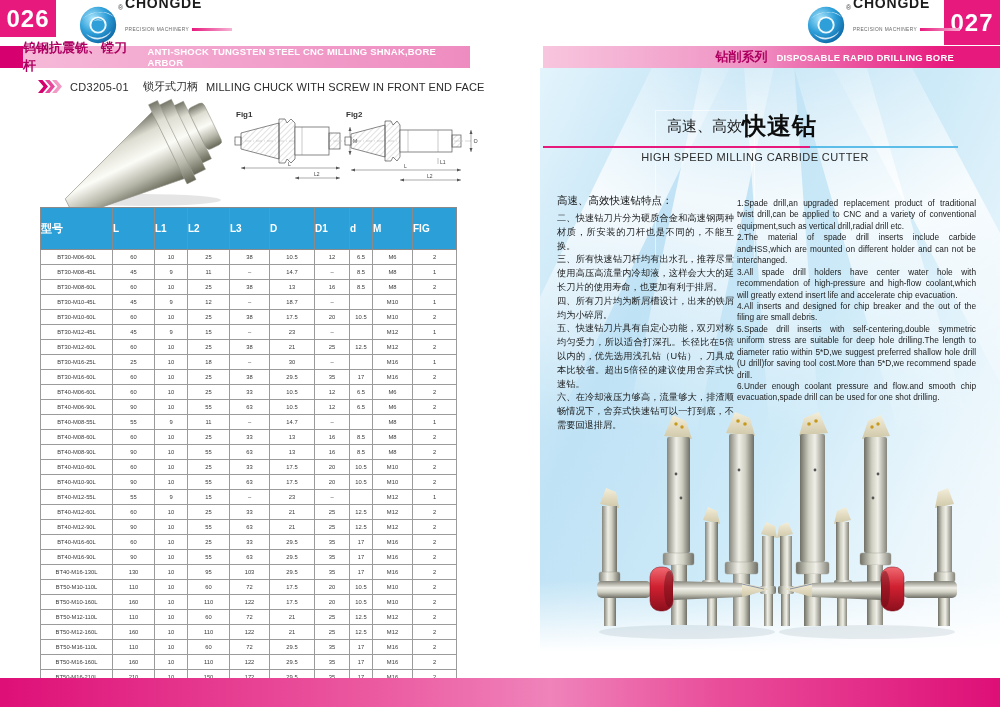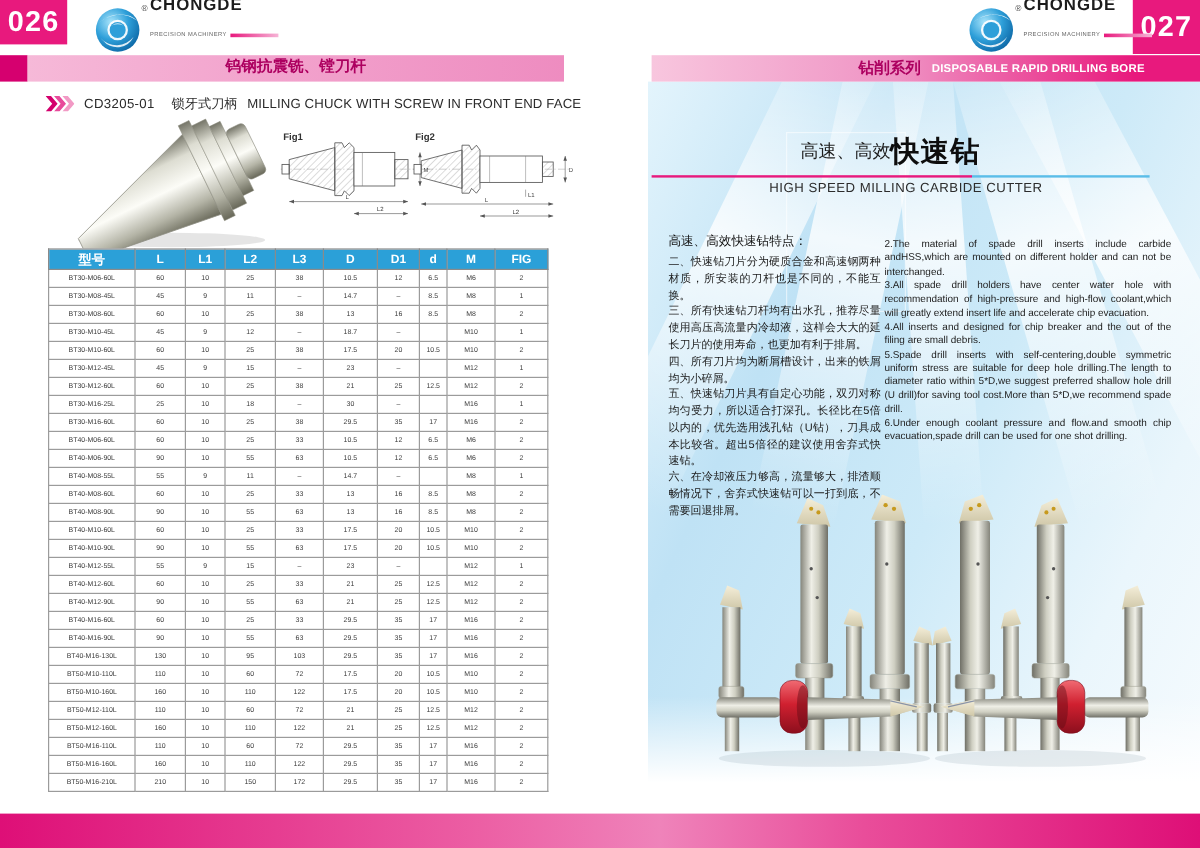--- a/index.html
+++ b/index.html
@@ -18,41 +18,41 @@
   .logo .reg { position:absolute; left:40px; top:1px; font-size:7px; color:#444; }
   .logo-text { display:flex; flex-direction:column; line-height:1.05;gap:16px; }
   .logo-brand { font-size:14px; font-weight:bold; color:#1c1c1c; letter-spacing:.8px; }
   .logo-sub { font-size:4.8px; color:#666; letter-spacing:.4px; display:flex; align-items:center; gap:3px; white-space:nowrap; }
   .logo-line { display:inline-block; width:40px; height:3px; background:linear-gradient(90deg,#e8197d,#f6b4d6); }
   .logo-cn { font-size:6px; color:#888; letter-spacing:1px; }
 
   
   .banner-left-capsule { position:absolute; left:0; top:46px; width:23px; height:22px; background:#d6006f; }
   .banner { position:absolute; top:46px; height:22px; display:flex; align-items:center; }
-  .banner.bleft { left:23px; width:447px; background:linear-gradient(90deg,#f6b9d8,#f2a3cd 45%,#ee8cc0 100%); gap:9px;flex-direction:column; }
+  .banner.bleft { left:23px; width:447px; background:linear-gradient(90deg,#f6b9d8,#f2a3cd 45%,#ee8cc0 100%); justify-content:center; gap:9px; }
   .banner.bright { left:543px; width:457px; background:linear-gradient(90deg,#f8c6de,#ef93c4 45%,#e8197d 88%); justify-content:flex-end; gap:9px; padding-right:46px; }
   .banner .cn { font-size:13px; font-weight:bold; color:#ad0060; }
   .banner .en { font-size:9.5px; font-weight:600; color:#fff; letter-spacing:.2px; }
 
   
   .product-line { position:absolute; left:38px; top:79px; display:flex; align-items:center; gap:8px; color:#2b2b2b; }
   .product-line .code { font-size:11px; letter-spacing:.3px; }
   .product-line .pcn { font-size:11px; margin-left:6px; }
   .product-line .pen { font-size:11px; letter-spacing:.1px; }
 
   
   .photo-holder { position:absolute; left:48px; top:94px; width:200px; height:115px; }
   .figbox { position:absolute; width:140px; height:86px; }
   .figbox.f1 { left:196px; top:108px;margin-left:36px; }
   .figbox.f2 { left:342px; top:108px; }
   .fig-label { position:absolute; left:4px; top:2px; font-size:8px; font-weight:bold; color:#333; }
 
   
   table.spec { position:absolute; left:40px; top:207px; width:416px; border-collapse:collapse; table-layout:fixed; background:#fff; }
-  .spec th { background:#2ba0d8; color:#fff; font-size:10px; font-weight:bold; height:17px; border:1px solid #8a8a8a; text-align:center; }
+  .spec th { background:#2ba0d8; color:#fff; font-size:10px; font-weight:bold; height:42px; border:1px solid #8a8a8a; text-align:left; }
   .spec th:first-child { font-size:11px; }
   .spec td { font-size:5.8px; color:#3a3a3a; height:15px; border:1px solid #9b9b9b; text-align:center; padding:0; white-space:nowrap; overflow:hidden; }
 
   
   .blue-panel { position:absolute; left:540px; top:68px; width:460px; height:592px; overflow:hidden;
     background:linear-gradient(115deg,#e3f4fc 0%,#bfe2f5 28%,#cdeaf8 55%,#eaf6fc 80%,#f6fbfe 100%); }
   .ray { position:absolute; top:-60px; width:70px; height:430px; background:linear-gradient(180deg,rgba(255,255,255,0),rgba(255,255,255,.8) 45%,rgba(255,255,255,0)); }
   .ray.r1 { left:40px; transform:rotate(26deg); }
   .ray.r2 { left:130px; transform:rotate(12deg); }
   .ray.r3 { left:215px; transform:rotate(-4deg); width:50px; }
@@ -635,20 +635,21 @@
     <div>
         <p>二、快速钻刀片分为硬质合金和高速钢两种材质，所安装的刀杆也是不同的，不能互换。</p>
         <p>三、所有快速钻刀杆均有出水孔，推荐尽量使用高压高流量内冷却液，这样会大大的延长刀片的使用寿命，也更加有利于排屑。</p>
         <p>四、所有刀片均为断屑槽设计，出来的铁屑均为小碎屑。</p>
         <p>五、快速钻刀片具有自定心功能，双刃对称均匀受力，所以适合打深孔。长径比在5倍以内的，优先选用浅孔钻（U钻），刀具成本比较省。超出5倍径的建议使用舍弃式快速钻。</p>
         <p>六、在冷却液压力够高，流量够大，排渣顺畅情况下，舍弃式快速钻可以一打到底，不需要回退排屑。</p>
       </div>
   </div>
   <div class="features-en">
     <div>
+        <p>1.Spade drill,an upgraded replacement product of traditional twist drill,can be applied to CNC and a variety of conventional equipment,such as vertical drill,radial drill etc.</p>
         <p>2.The material of spade drill inserts include carbide andHSS,which are mounted on different holder and can not be interchanged.</p>
         <p>3.All spade drill holders have center water hole with recommendation of high-pressure and high-flow coolant,which will greatly extend insert life and accelerate chip evacuation.</p>
         <p>4.All inserts and designed for chip breaker and the out of the filing are small debris.</p>
         <p>5.Spade drill inserts with self-centering,double symmetric uniform stress are suitable for deep hole drilling.The length to diameter ratio within 5*D,we suggest preferred shallow hole drill (U drill)for saving tool cost.More than 5*D,we recommend spade drill.</p>
         <p>6.Under enough coolant pressure and flow.and smooth chip evacuation,spade drill can be used for one shot drilling.</p>
       </div>
   </div>
 
   <div class="drill-photo">
     <svg width="370" height="248" viewBox="0 0 370 248">

